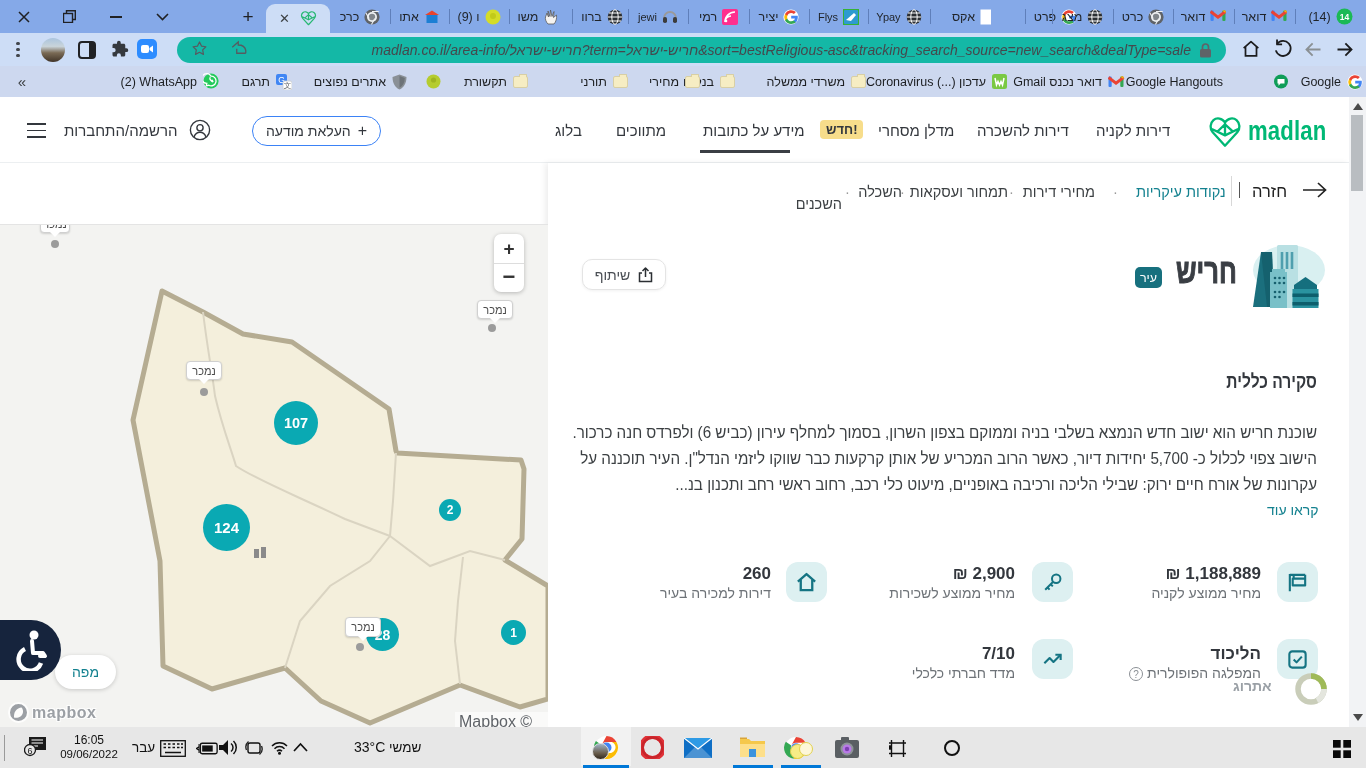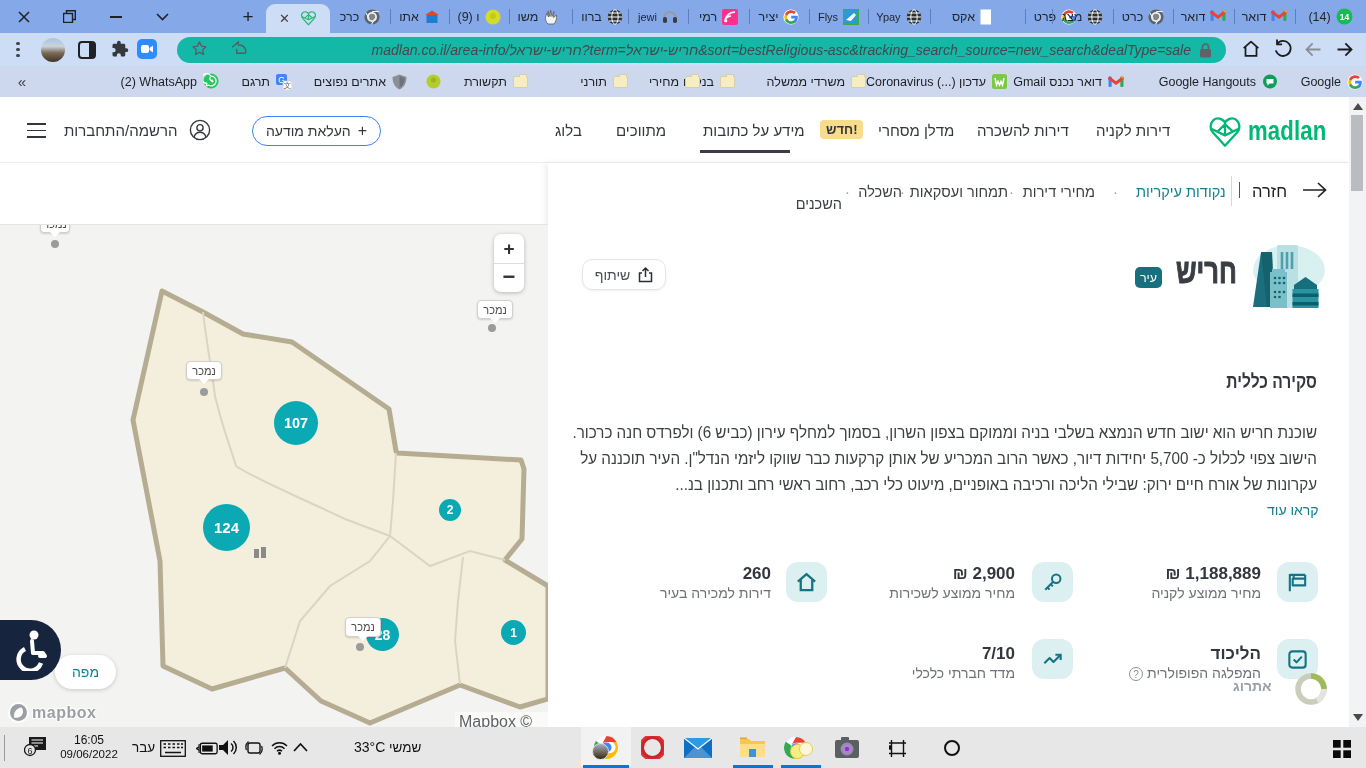--- a/index.html
+++ b/index.html
@@ -303,21 +303,21 @@
       </svg>
   </div>
 </div>
 <div class="abs" id="bookmarks">
   <div class="bm" style="position:absolute;right:3px;">
       <span>Google</span>
       <svg class="ic" width="16" height="16">
         <use href="#f-G"></use>
       </svg>
     </div>
-  <div class="bm" style="position:absolute;right:88px;">
+  <div class="bm" style="position:absolute;right:77px;gap:44px;">
       <span>Google Hangouts</span>
       <svg class="ic" width="16" height="16" viewBox="0 0 16 16">
         <circle cx="8" cy="7.5" r="7" fill="#0f9d58"></circle>
         <path d="M4.5 5 h7 v4.5 h-4 l-2 2.3 v-2.3 h-1 z" fill="#fff"></path>
       </svg>
     </div>
   <div class="bm" style="position:absolute;right:241px;">
       <span>Gmail דואר נכנס</span>
       <svg class="ic" width="17" height="14">
         <use href="#f-gmail"></use>

